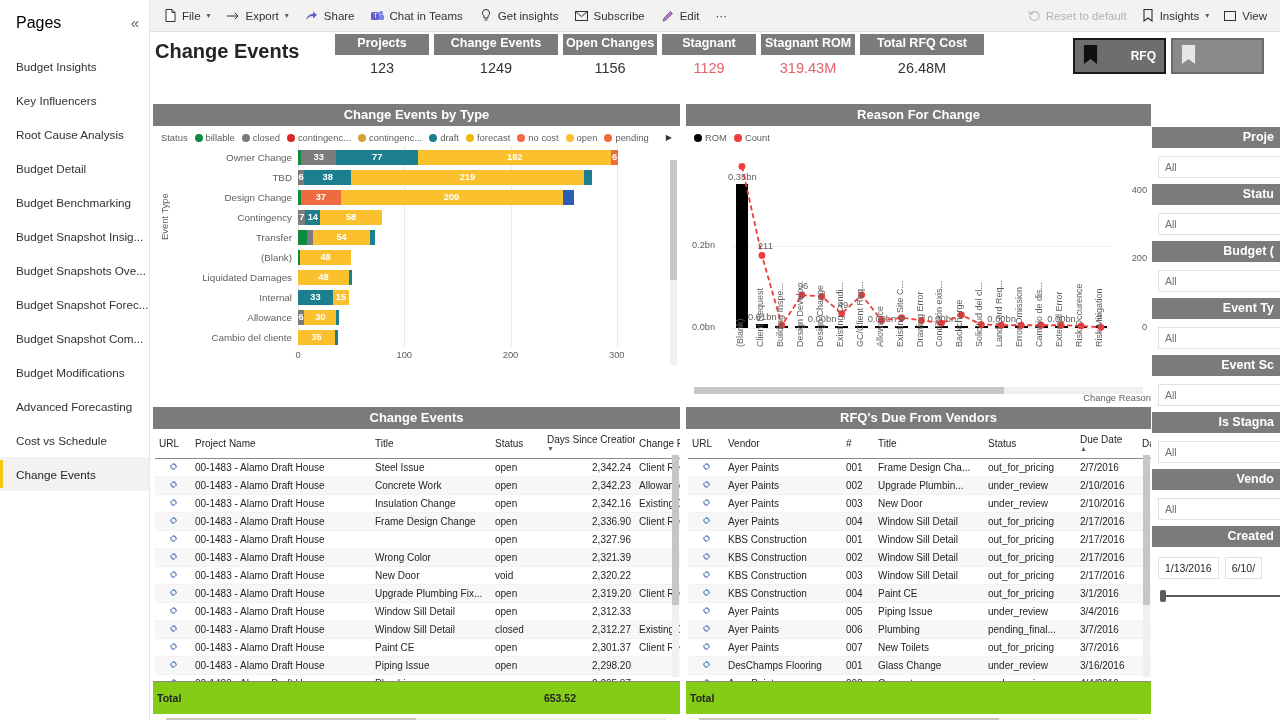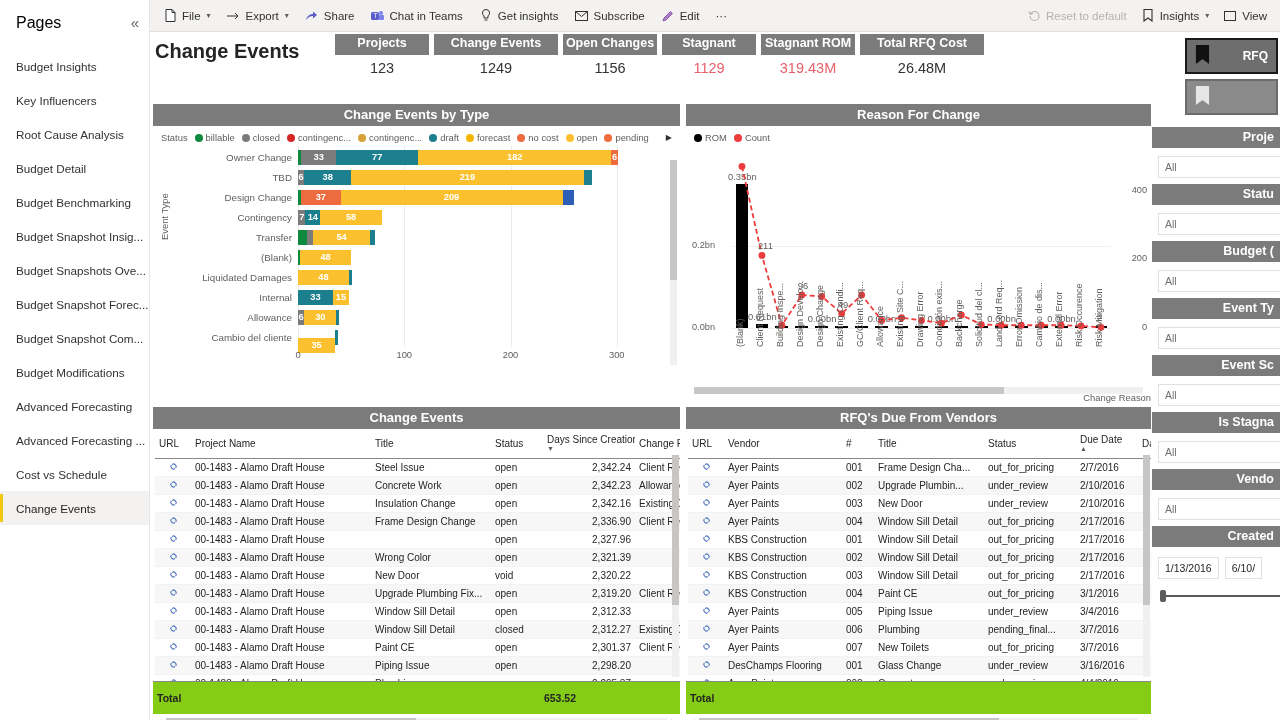--- a/index.html
+++ b/index.html
@@ -72,21 +72,21 @@
   .kpi { width: 94px; text-align: center; }
   .kpi.wide { width: 124px; }
   .kpi-head {
     background: #7b7b7b; color: #ffffff; font-size: 12.5px; font-weight: bold;
     padding: 3px 2px 4px; line-height: 1.1;
   }
   .kpi-val { font-size: 14.5px; color: #333333; padding-top: 5px; }
   .kpi-val.alert { color: #e8606a; }
 
   
-  .bm-row { position: absolute; right: 2px; top: 6px; display: flex; gap: 5px; flex-direction: column; }
+  .bm-row { position: absolute; right: 16px; top: 6px; display: flex; gap: 5px; }
   .bm-btn {
     width: 93px; height: 36px; background: #6e6e6e; border: 2px solid #1a1a1a;
     display: flex; align-items: center; justify-content: space-between;
     padding: 0 8px; cursor: pointer;
   }
   .bm-btn.alt { background: #8a8a8a; border-color: #6b6b6b; }
   .bm-btn span.lbl { color: #ffffff; font-size: 12px; font-weight: bold; }
 
   
   .viz { position: absolute; background: #ffffff; }
@@ -226,23 +226,20 @@
           <span>Budget Snapshot Forec...</span>
         </div>
         <div class="page-item">
           <span>Budget Snapshot Com...</span>
         </div>
         <div class="page-item">
           <span>Budget Modifications</span>
         </div>
         <div class="page-item">
           <span>Advanced Forecasting</span>
-        </div>
-        <div class="page-item">
-          <span>Advanced Forecasting ...</span>
         </div>
         <div class="page-item">
           <span>Cost vs Schedule</span>
         </div>
         <div class="page-item active">
           <span>Change Events</span>
         </div>
       </div>
   </div>
 
@@ -517,21 +514,21 @@
                 <div class="bar-cat">Allowance</div>
                 <div class="bar-track">
                   <div class="seg" style="background: rgb(123, 123, 123); width: 6.375px;">6</div>
                   <div class="seg" style="background: rgb(251, 192, 45); width: 31.875px;">30</div>
                   <div class="seg" style="background: rgb(27, 127, 142); width: 3.1875px;"></div>
                 </div>
               </div>
               <div class="bar-row">
                 <div class="bar-cat">Cambio del cliente</div>
                 <div class="bar-track">
-                  <div class="seg" style="background: rgb(251, 192, 45); width: 37.1875px; margin-top: 8px;">35</div>
+                  <div class="seg" style="background: rgb(251, 192, 45); width: 37.1875px;">35</div>
                   <div class="seg" style="background: rgb(27, 127, 142); width: 3.1875px;"></div>
                 </div>
               </div>
             </div>
           <div class="bar-xaxis" id="bar-xaxis">
               <span style="left: 0px;">0</span>
               <span style="left: 106.25px;">100</span>
               <span style="left: 212.5px;">200</span>
               <span style="left: 318.75px;">300</span>
             </div>

